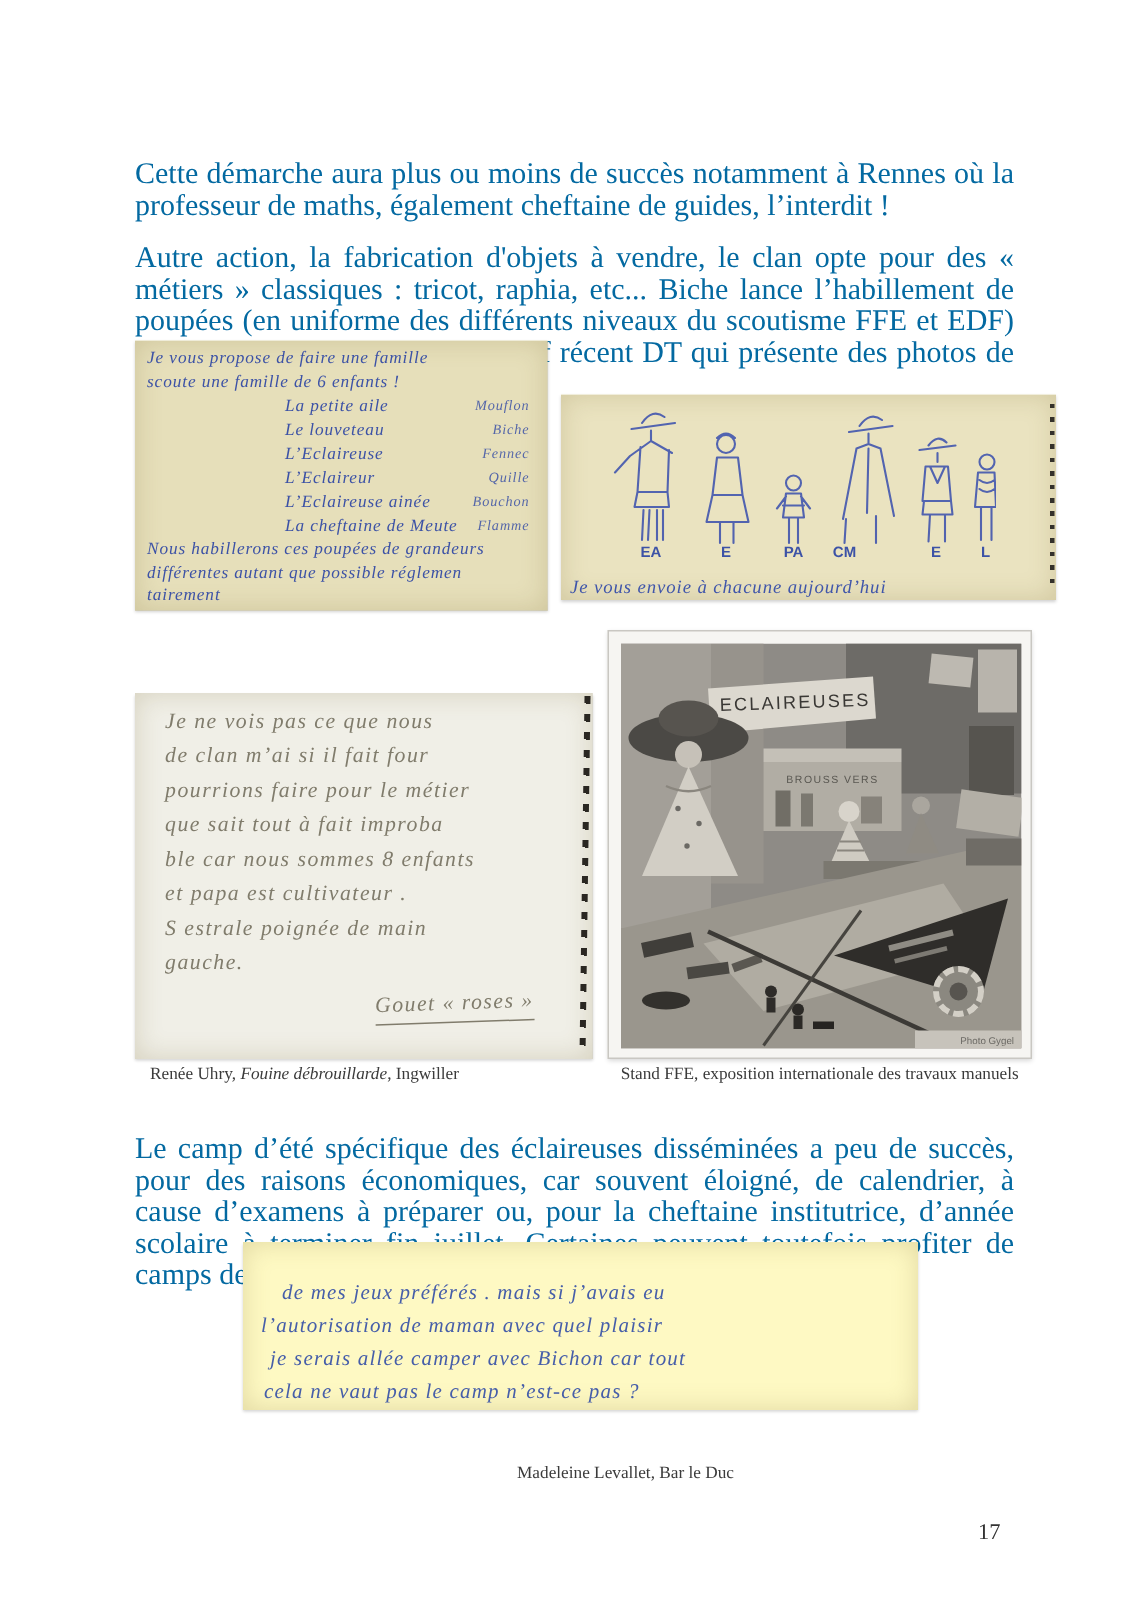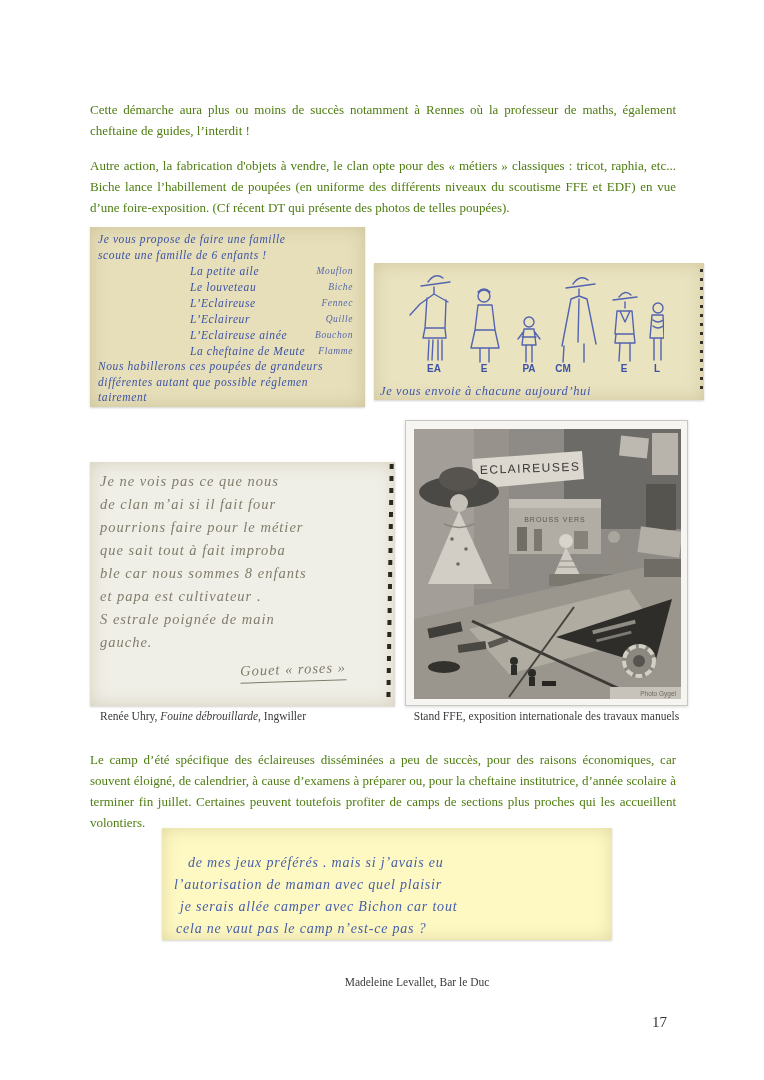--- a/index.html
+++ b/index.html
@@ -1,19 +1,19 @@
 <!DOCTYPE html>
 <html><head>
 <meta charset="utf-8">
 <style>
   html,body{margin:0;padding:0;background:#ffffff;}
   .page{position:relative;width:764px;height:1080px;background:#ffffff;overflow:hidden;
         font-family:"Liberation Serif",serif;color:#262626;}
-  .para{position:absolute;left:90px;width:586px;font-size:13px;line-height:21px;
-        text-align:justify;color:#4d7c0f;}
+  .para{position:absolute;left:90px;width:586px;font-size:20px;line-height:21px;
+        text-align:justify;color:#0369a1;}
   
   .paper{position:absolute;overflow:hidden;
          box-shadow:inset 0 0 18px rgba(120,100,40,.22), 0 1px 2px rgba(0,0,0,.18);}
   .grid{background-image:
      repeating-linear-gradient(to bottom, rgba(110,125,165,.13) 0 1px, transparent 1px 8px),
      repeating-linear-gradient(to right,  rgba(110,125,165,.10) 0 1px, transparent 1px 8px);}
   .hand{font-style:italic;letter-spacing:.6px;}
   
   .note-fam{left:90px;top:227px;width:275px;height:180px;background:#e6dfba;
             padding:5px 8px;box-sizing:border-box;transform:none;}
@@ -24,21 +24,21 @@
   
   .drawing{left:374px;top:263px;width:330px;height:137px;background:#eae3c0;}
   .drawing svg{position:absolute;left:0;top:0;}
   .fig-label{position:absolute;top:100px;transform:translateX(-50%);
              font-family:"Liberation Sans",sans-serif;font-size:10px;color:#3c52a6;font-weight:bold;}
   .draw-cap{position:absolute;left:6px;bottom:1px;font-size:12.5px;color:#4056aa;white-space:nowrap;}
   .perf-right{position:absolute;right:1px;top:6px;bottom:6px;width:3px;
      background:repeating-linear-gradient(to bottom,#34312b 0 3px,transparent 3px 9px);}
   
   .letter{left:90px;top:462px;width:305px;height:244px;background:#f0efe7;
-          padding:8px 0 0 10px;box-sizing:border-box;}
+          padding:8px 0 0 20px;box-sizing:border-box;}
   .letter .hl{display:block;font-size:14.5px;line-height:23px;color:#807c6c;letter-spacing:1px;}
   .letter .sig{margin-left:140px;margin-top:4px;display:inline-block;
                border-bottom:1px solid #807c6c;transform:rotate(-2deg);}
   .binding{position:absolute;right:3px;top:2px;bottom:2px;width:4px;transform:rotate(.8deg);
      background:repeating-linear-gradient(to bottom,#2a2722 0 5px,transparent 5px 12px);}
   
   .photo-frame{position:absolute;left:405px;top:420px;width:283px;height:286px;
      background:#f6f5f2;border:1px solid #c9c7c2;box-sizing:border-box;padding:8px;
      box-shadow:0 1px 3px rgba(0,0,0,.15);}
   

